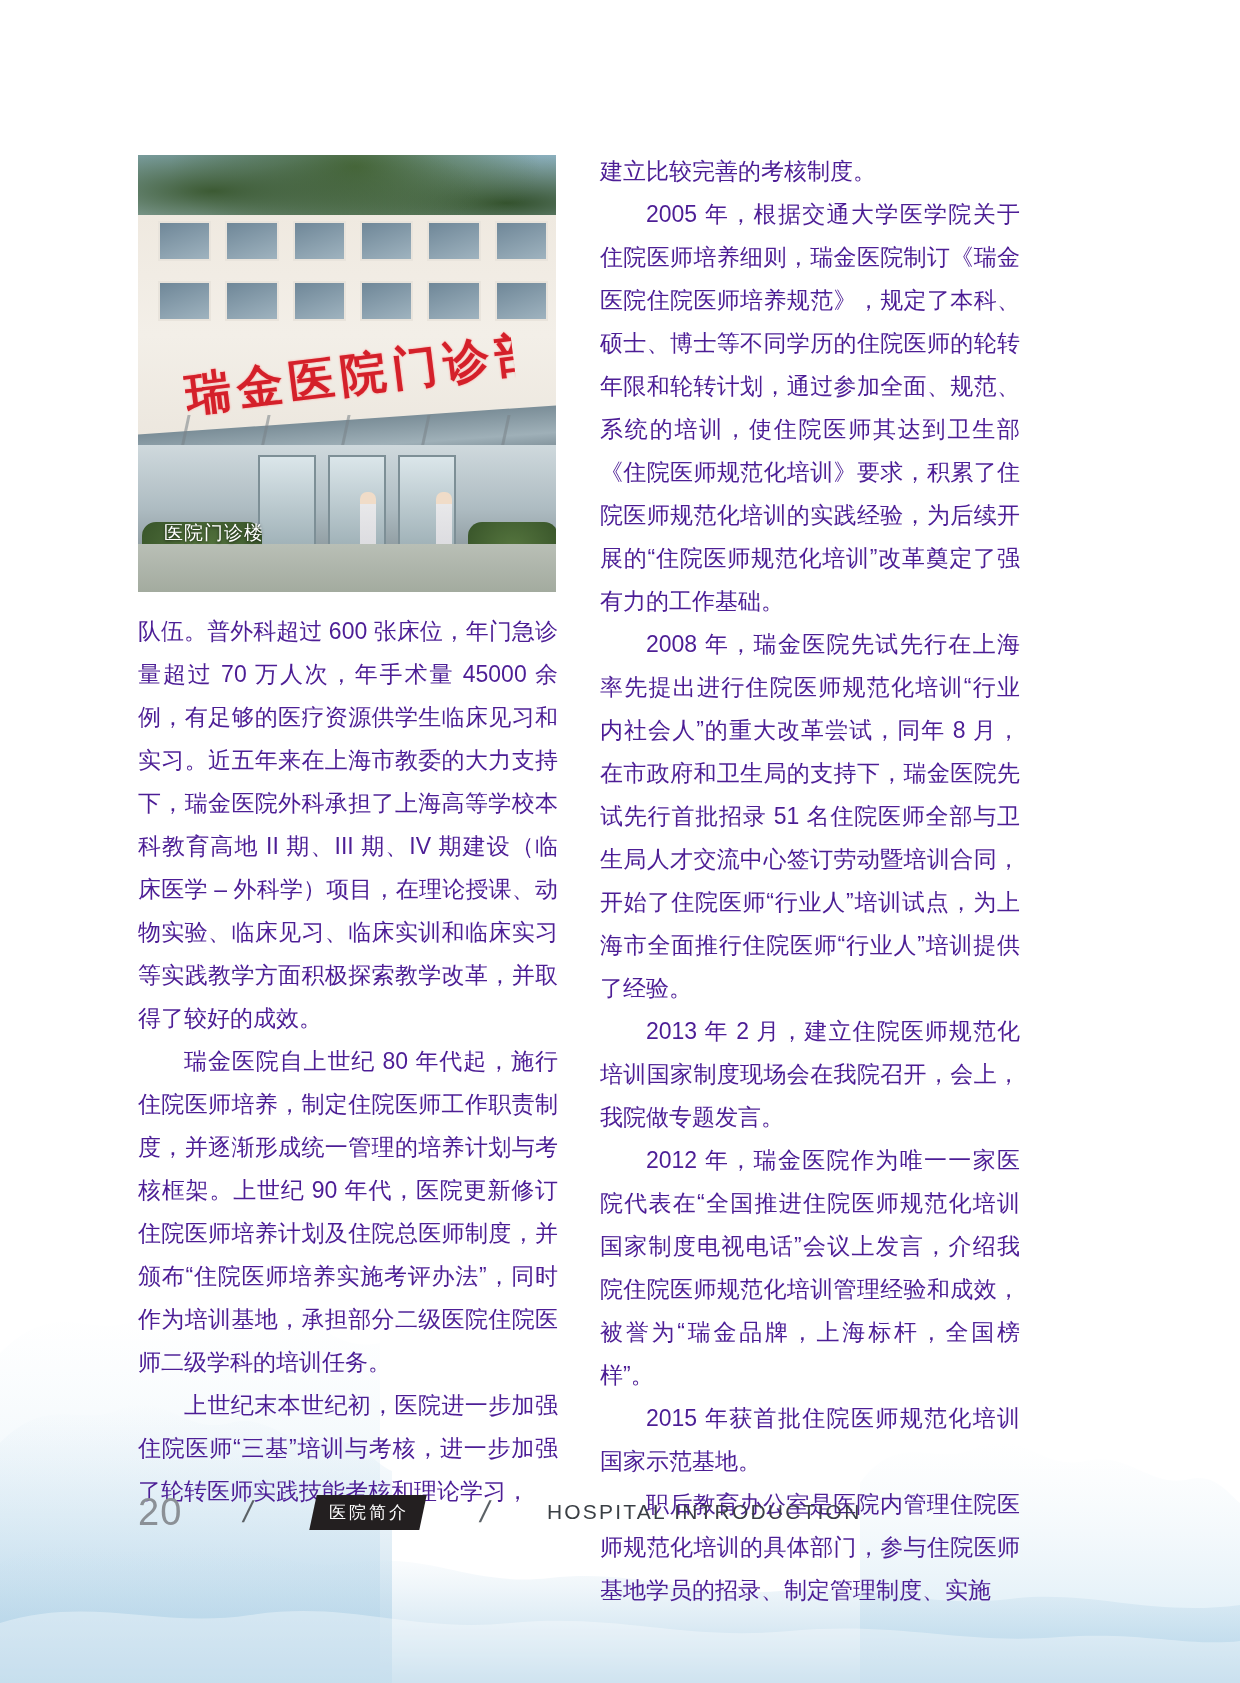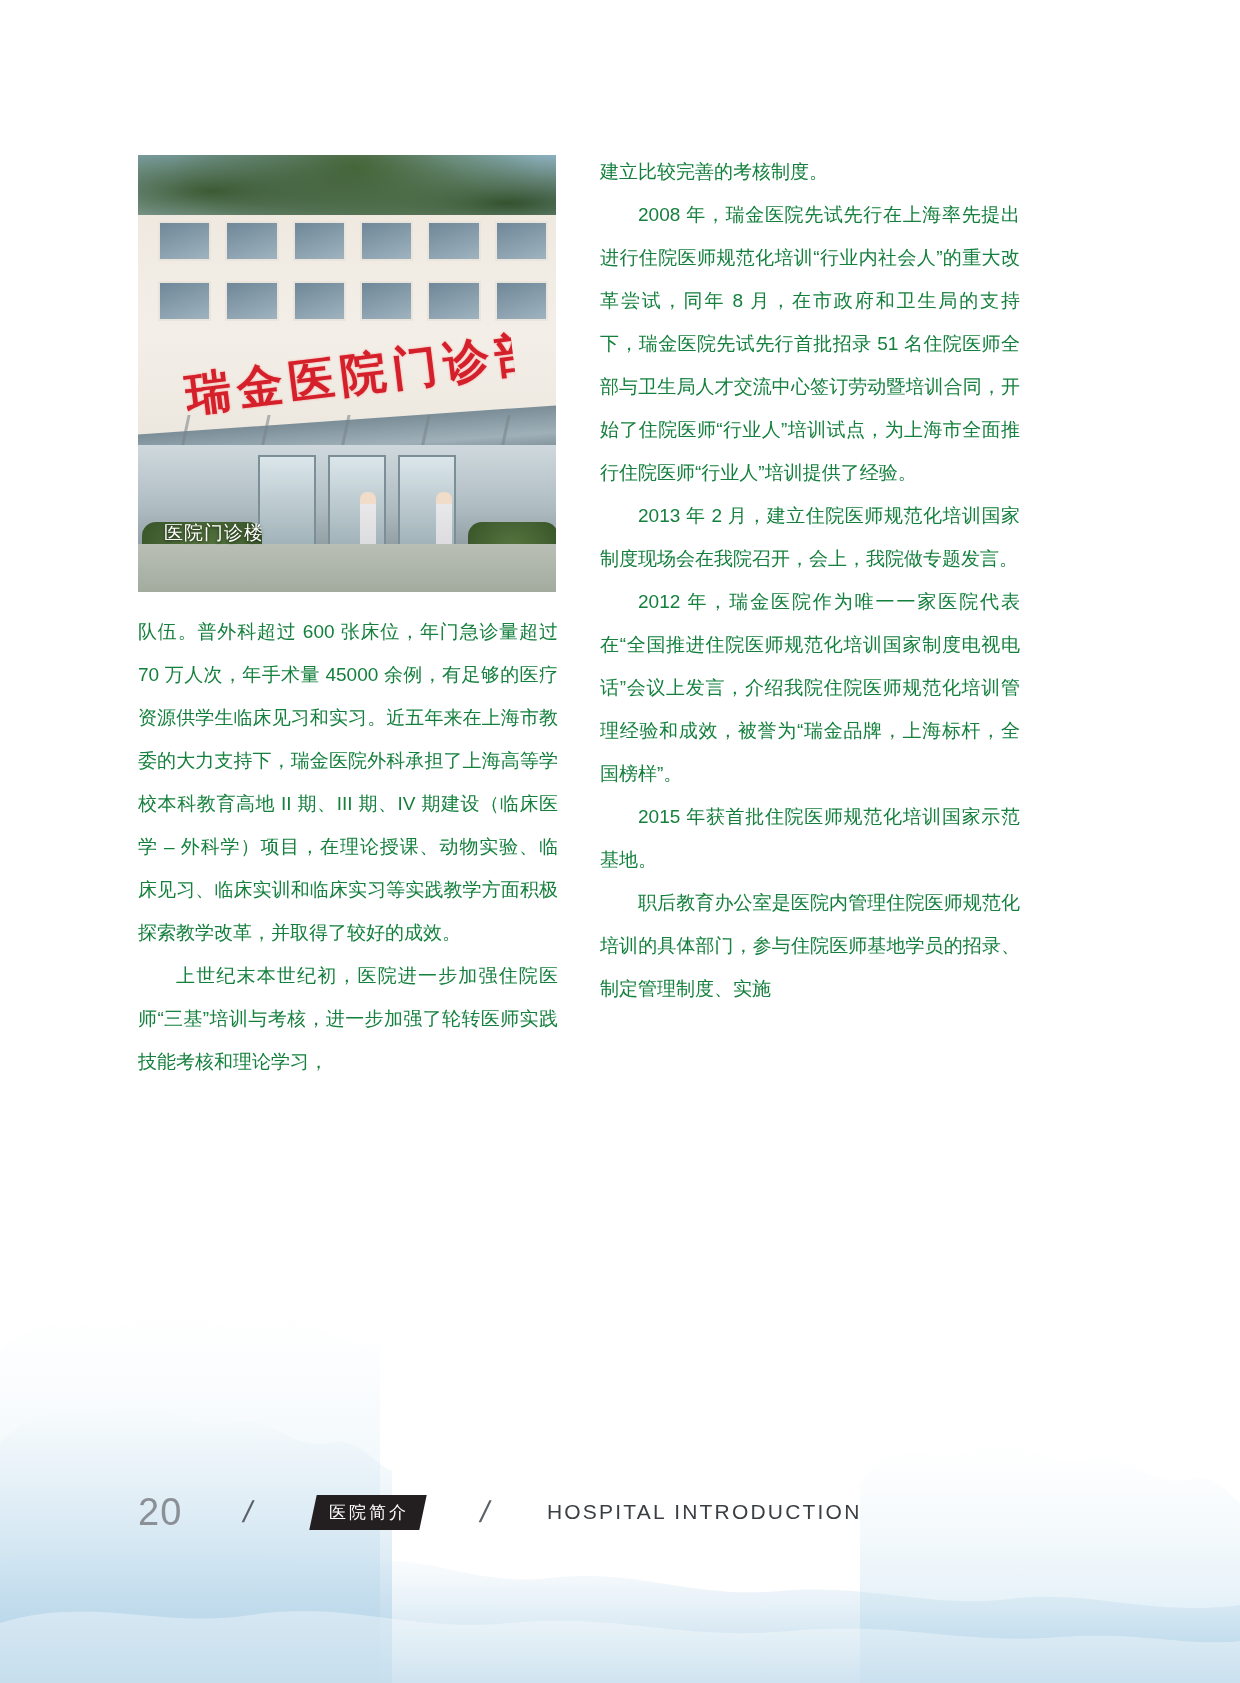--- a/index.html
+++ b/index.html
@@ -31,23 +31,23 @@
   .page {
     position: absolute;
     inset: 0;
     z-index: 2;
   }
 
   .col {
     position: absolute;
     top: 150px;
     width: 420px;
-    font-size: 19px;
+    font-size: 23px;
     line-height: 43px;
-    color: #15803d;
+    color: #4c1d95;
     text-align: justify;
     text-justify: inter-ideograph;
   }
   .col-left { left: 138px; }
   .col-right { left: 600px; }
 
   .para {
     margin: 0;
     text-indent: 2em;
   }
@@ -281,25 +281,27 @@
       <div class="person" style="left:298px;"></div>
       <div class="shrub" style="left:4px; width:120px;"></div>
       <div class="shrub" style="left:330px; width:90px;"></div>
       <div class="ground"></div>
     </div>
     <div class="photo-caption">医院门诊楼</div>
   </div>
 
   <div class="col col-left" style="top:610px;">
     <p class="para noindent">队伍。普外科超过 600 张床位，年门急诊量超过 70 万人次，年手术量 45000 余例，有足够的医疗资源供学生临床见习和实习。近五年来在上海市教委的大力支持下，瑞金医院外科承担了上海高等学校本科教育高地 II 期、III 期、IV 期建设（临床医学 – 外科学）项目，在理论授课、动物实验、临床见习、临床实训和临床实习等实践教学方面积极探索教学改革，并取得了较好的成效。</p>
+    <p class="para">瑞金医院自上世纪 80 年代起，施行住院医师培养，制定住院医师工作职责制度，并逐渐形成统一管理的培养计划与考核框架。上世纪 90 年代，医院更新修订住院医师培养计划及住院总医师制度，并颁布“住院医师培养实施考评办法”，同时作为培训基地，承担部分二级医院住院医师二级学科的培训任务。</p>
     <p class="para">上世纪末本世纪初，医院进一步加强住院医师“三基”培训与考核，进一步加强了轮转医师实践技能考核和理论学习，</p>
   </div>
 
   <div class="col col-right">
     <p class="para noindent">建立比较完善的考核制度。</p>
+    <p class="para">2005 年，根据交通大学医学院关于住院医师培养细则，瑞金医院制订《瑞金医院住院医师培养规范》，规定了本科、硕士、博士等不同学历的住院医师的轮转年限和轮转计划，通过参加全面、规范、系统的培训，使住院医师其达到卫生部《住院医师规范化培训》要求，积累了住院医师规范化培训的实践经验，为后续开展的“住院医师规范化培训”改革奠定了强有力的工作基础。</p>
     <p class="para">2008 年，瑞金医院先试先行在上海率先提出进行住院医师规范化培训“行业内社会人”的重大改革尝试，同年 8 月，在市政府和卫生局的支持下，瑞金医院先试先行首批招录 51 名住院医师全部与卫生局人才交流中心签订劳动暨培训合同，开始了住院医师“行业人”培训试点，为上海市全面推行住院医师“行业人”培训提供了经验。</p>
     <p class="para">2013 年 2 月，建立住院医师规范化培训国家制度现场会在我院召开，会上，我院做专题发言。</p>
     <p class="para">2012 年，瑞金医院作为唯一一家医院代表在“全国推进住院医师规范化培训国家制度电视电话”会议上发言，介绍我院住院医师规范化培训管理经验和成效，被誉为“瑞金品牌，上海标杆，全国榜样”。</p>
     <p class="para">2015 年获首批住院医师规范化培训国家示范基地。</p>
     <p class="para">职后教育办公室是医院内管理住院医师规范化培训的具体部门，参与住院医师基地学员的招录、制定管理制度、实施</p>
   </div>
 
   <div class="footer">
     <div class="page-num">20</div>
     <div class="slash">/</div>

